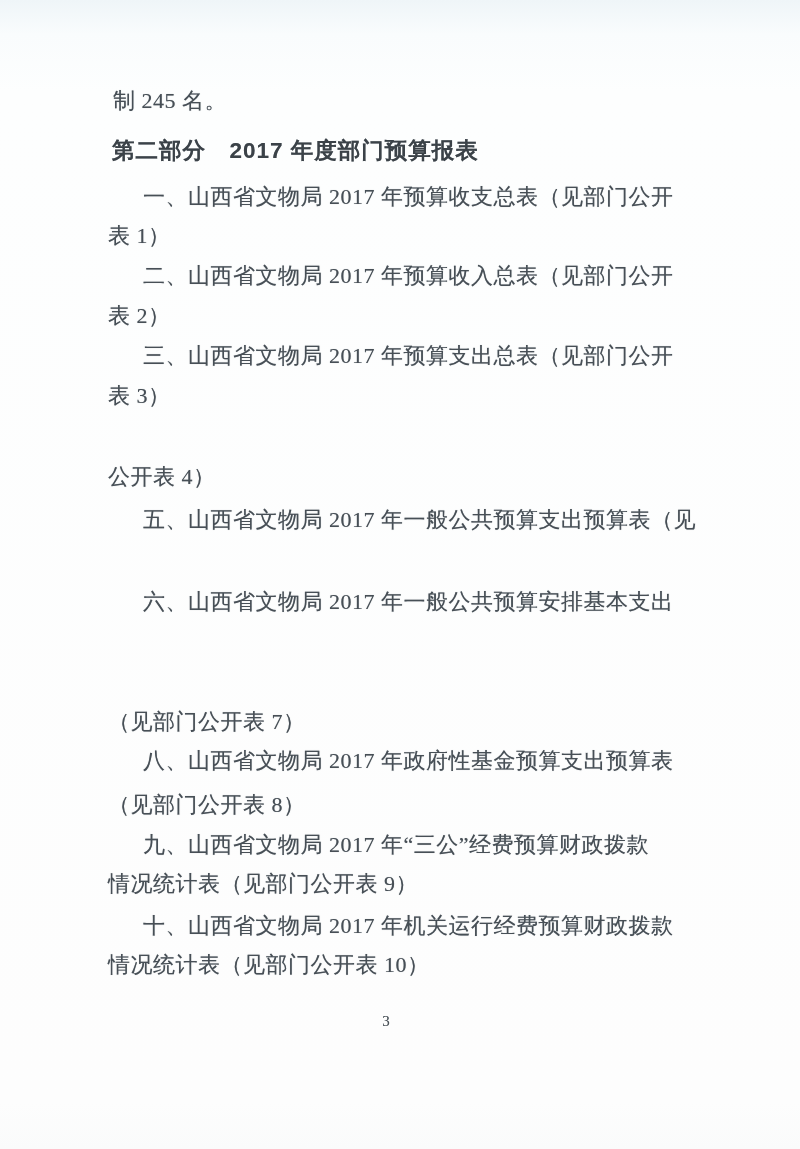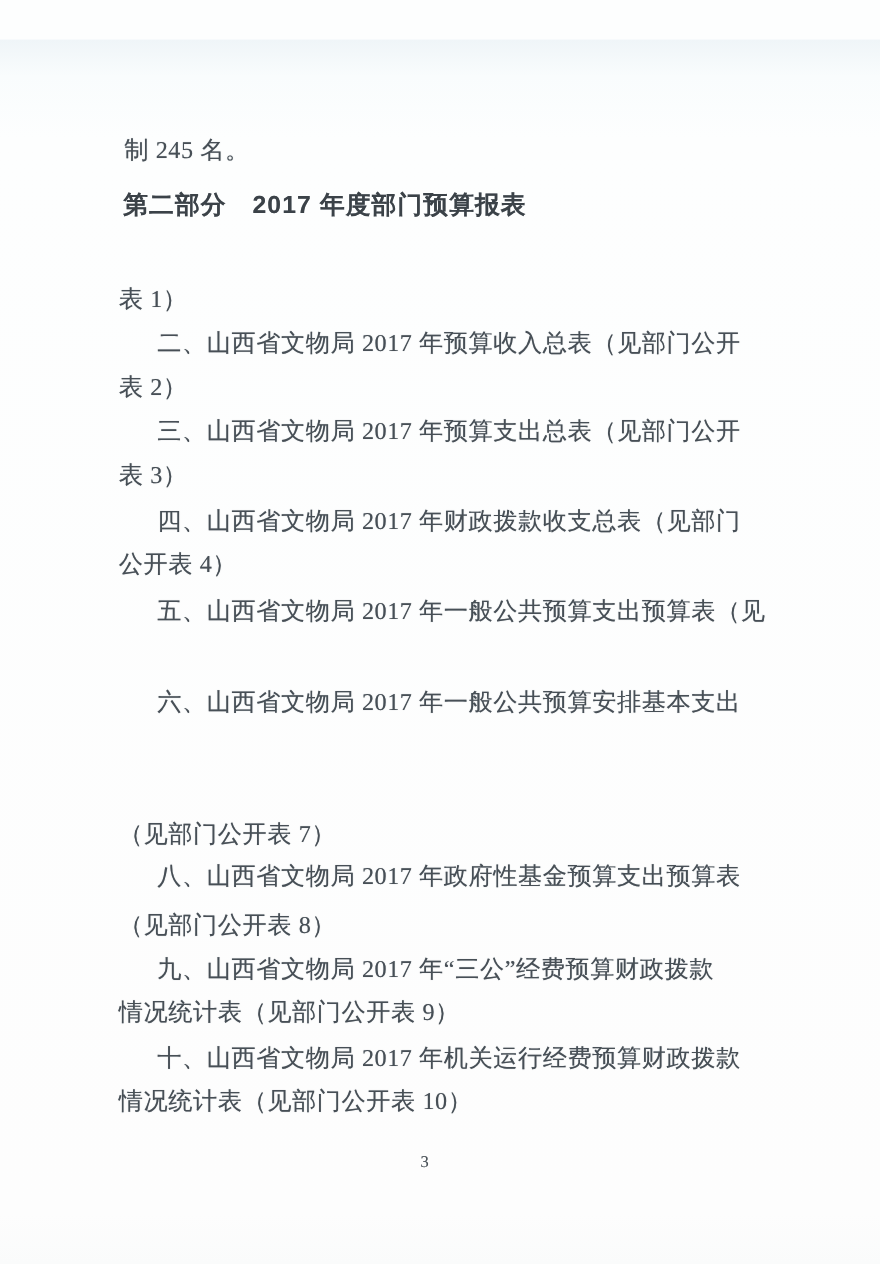--- a/index.html
+++ b/index.html
@@ -12,21 +12,20 @@
     position: relative;
     background: #fdfefe;
     overflow: hidden;
     font-family: "Liberation Serif", "DejaVu Serif", serif;
   }
   .page {
     position: absolute;
     inset: 0;
     background:
       linear-gradient(180deg, #eff5f8 0%, #f9fcfd 3%, #fdfefe 8%, #fdfdfd 96%, #fafbfb 100%);
-    margin-top: 36px;
   }
   .line {
     position: absolute;
     white-space: pre;
     font-size: 22px;
     line-height: 30px;
     color: #474f56;
     letter-spacing: 0.5px;
     text-shadow: 0 0 0.7px rgba(70, 80, 90, 0.55);
   }
@@ -70,29 +69,29 @@
 </style>
 </head>
 <body>
 
 <div class="page">
 
   <div class="line intro-line t-intro">制 245 名。</div>
 
   <div class="heading">第二部分　2017 年度部门预算报表</div>
 
+  <div class="line indent-line t1">一、山西省文物局 2017 年预算收支总表（见部门公开</div>
   <div class="line margin-line t2">表 1）</div>
 
   <div class="line indent-line t3">二、山西省文物局 2017 年预算收入总表（见部门公开</div>
   <div class="line margin-line t4">表 2）</div>
 
   <div class="line indent-line t5">三、山西省文物局 2017 年预算支出总表（见部门公开</div>
   <div class="line margin-line t6">表 3）</div>
 
-  <div class="line indent-line t7">四、山西省文物局 2017 年财政拨款收支总表（见部门</div>
   <div class="line margin-line t8">公开表 4）</div>
 
   <div class="line indent-line t9">五、山西省文物局 2017 年一般公共预算支出预算表（见</div>
 
   <div class="line indent-line t11">六、山西省文物局 2017 年一般公共预算安排基本支出</div>
 
   <div class="line margin-line t14">（见部门公开表 7）</div>
 
   <div class="line indent-line t15">八、山西省文物局 2017 年政府性基金预算支出预算表</div>
   <div class="line margin-line t16">（见部门公开表 8）</div>

